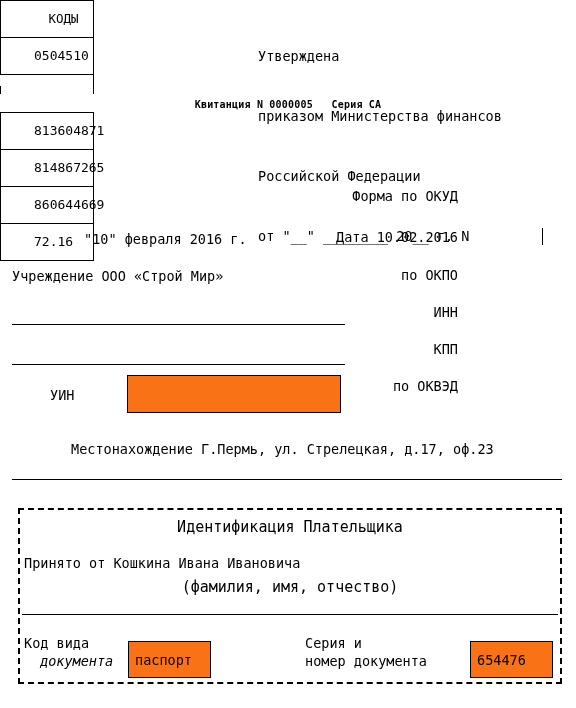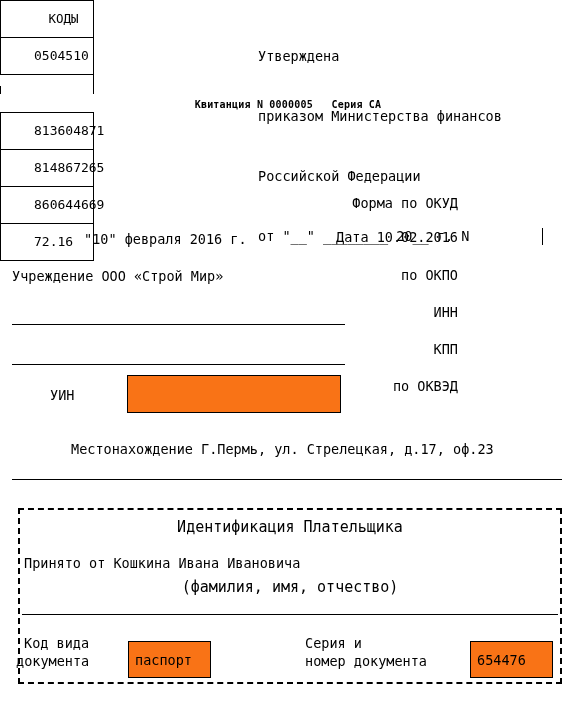--- a/index.html
+++ b/index.html
@@ -152,21 +152,21 @@
     <div class="codes-cell value" style="top:37px;">0504510</div>
 
     <div class="codes-stub" style="left:0px; top:86px; height:8px;"></div>
     <div class="codes-stub" style="left:93px; top:74px; height:20px;"></div>
     <div class="codes-cell value" style="top:112px;">813604871</div>
     <div class="codes-cell value" style="top:149px;">814867265</div>
     <div class="codes-cell value" style="top:186px;">860644669</div>
     <div class="codes-cell value" style="top:223px;">72.16</div>
   </div>
 
-  <div class="right-label" style="left:240px; top:195px; width:218px;text-align:right;">Форма по ОКУД</div>
+  <div class="right-label" style="left:240px; top:188px; width:218px;text-align:right;">Форма по ОКУД</div>
 
   <div class="right-label" style="left:240px; top:229px; width:218px;">Дата 10.02.2016</div>
   <div class="caret" style="left:542px; top:228px;"></div>
 
   <div class="right-label" style="left:240px; top:267px; width:218px;">по ОКПО</div>
   <div class="right-label" style="left:240px; top:341px; width:218px;">КПП</div>
   <div class="right-label" style="left:240px; top:304px; width:218px;">ИНН</div>
   <div class="right-label" style="left:240px; top:378px; width:218px;">по ОКВЭД</div>
 
   <div class="abs lbl" style="left:84px; top:230px;">"10" февраля 2016 г.</div>
@@ -186,20 +186,20 @@
 
   <div class="center-line" style="left:18px; top:518px; width:544px;">Идентификация Плательщика</div>
 
   <div class="abs lbl" style="left:24px; top:554px;">Принято от Кошкина Ивана Ивановича</div>
 
   <div class="center-line" style="left:18px; top:578px; width:544px;">(фамилия, имя, отчество)</div>
 
   <div class="rule" style="left:22px; top:614px; width:536px;"></div>
 
   <div class="abs lbl" style="left:24px; top:634px;">Код вида</div>
-  <div class="abs lbl" style="left:16px; top:652px;">документа</div>
+  <div class="abs lbl" style="left:40px; top:652px;font-style:italic;">документа</div>
   <div class="box text" style="left:128px; top:641px; width:83px; height:37px;">паспорт</div>
 
   <div class="abs lbl" style="left:305px; top:634px;">Серия и</div>
   <div class="abs lbl" style="left:305px; top:652px;">номер документа</div>
   <div class="box text" style="left:470px; top:641px; width:83px; height:37px;">654476</div>
 
 </div>
 
 </body></html>

